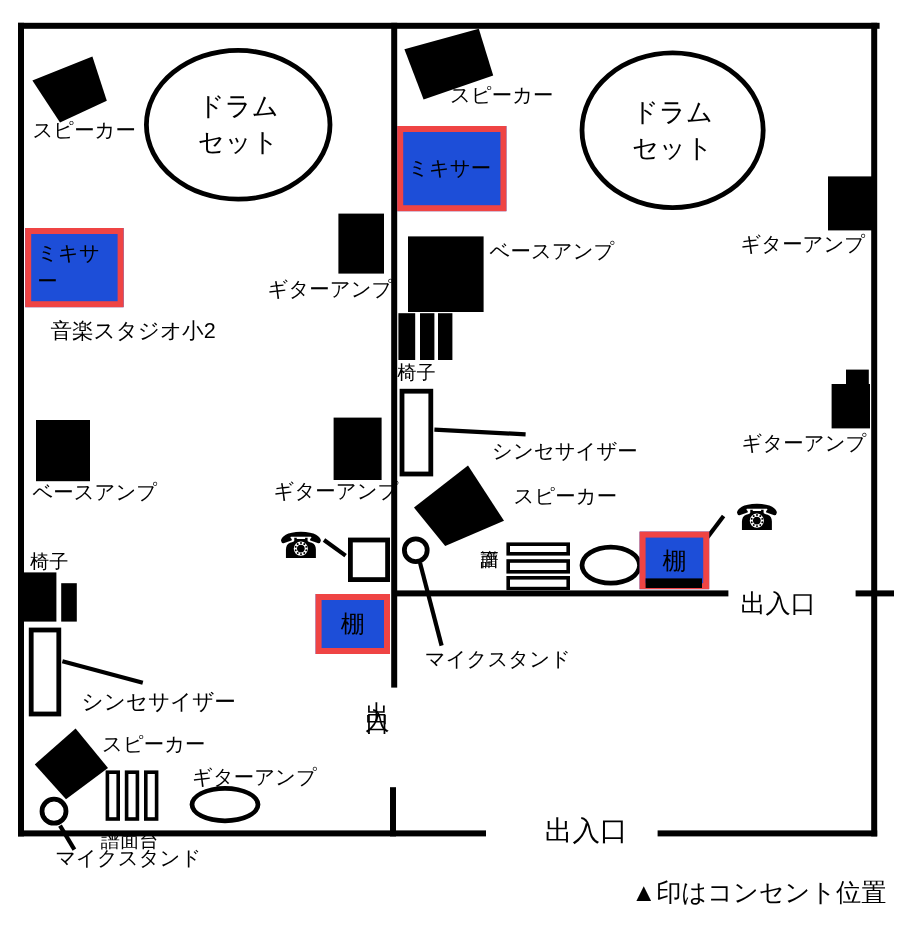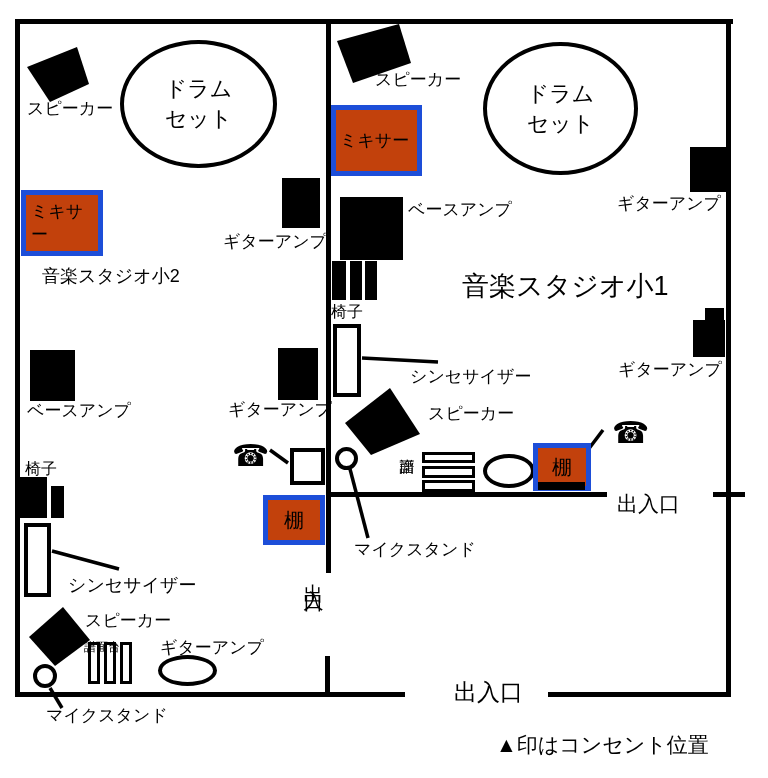--- a/index.html
+++ b/index.html
@@ -1,20 +1,20 @@
 <!DOCTYPE html>
 <html><head>
 <meta charset="utf-8">
 <style>
   html,body{margin:0;padding:0;background:#fff;}
   .plan{position:relative;width:768px;height:778px;background:#ffffff;overflow:hidden;
         font-family:"Liberation Sans","DejaVu Sans",sans-serif;color:#000;}
   .wall{position:absolute;background:#000;}
   .blk{position:absolute;background:#000;}
-  .box{position:absolute;background:#c2410c;border:5px solid #1d4ed8;box-sizing:border-box;}
+  .box{position:absolute;background:#1d4ed8;border:5px solid #ef4444;box-sizing:border-box;}
   .box4{position:absolute;background:#fff;border:4px solid #000;box-sizing:border-box;}
   .box3{position:absolute;background:#fff;border:3px solid #000;box-sizing:border-box;}
   .ell{position:absolute;background:#fff;border:4px solid #000;border-radius:50%;box-sizing:border-box;}
   .lbl{position:absolute;white-space:nowrap;line-height:1.12;font-size:17px;}
   .ctr{display:flex;align-items:center;justify-content:center;text-align:center;}
   .vtext{writing-mode:vertical-rl;text-orientation:upright;white-space:nowrap;line-height:1;}
   svg.lines{position:absolute;left:0;top:0;}
 
   
   #w-top{left:15px;top:19px;width:718px;height:5px;}
@@ -43,21 +43,21 @@
   #s2-chair2{left:51px;top:486px;width:13px;height:32px;}
   #s2-phone{left:232px;top:441px;font-size:30px;line-height:1;}
   #s2-sshelf{left:290px;top:448px;width:35px;height:37px;}
   #s2-shelf{left:263px;top:495px;width:62px;height:50px;font-size:20px;}
   #s2-synth{left:24px;top:523px;width:27px;height:74px;}
   #s2-synth-lbl{left:68px;top:575px;font-size:18px;}
   #s2-spk-bot-lbl{left:85px;top:611px;}
   #s2-ms1{left:88px;top:642px;width:12px;height:42px;}
   #s2-ms2{left:104px;top:642px;width:12px;height:42px;}
   #s2-ms3{left:120px;top:642px;width:12px;height:42px;}
-  #s2-ms-lbl{left:84px;top:641px;font-size:12px;}
+  #s2-ms-lbl{left:84px;top:693px;font-size:16px;}
   #s2-gstand-lbl{left:160px;top:638px;}
   #s2-gstand{left:158px;top:655px;width:59px;height:31px;}
   #s2-mic{left:33px;top:664px;width:24px;height:24px;}
   #s2-mic-lbl{left:46px;top:706px;}
   #s2-exit{left:304px;top:568px;font-size:20px;letter-spacing:6px;}
 
   
   #s1-spk-top-lbl{left:375px;top:70px;}
   #s1-drum{left:483px;top:42px;width:155px;height:133px;font-size:22px;white-space:pre-line;}
   #s1-mixer{left:331px;top:105px;width:91px;height:71px;display:flex;align-items:center;padding-left:4px;font-size:17px;}
@@ -84,21 +84,21 @@
   #s1-bar3{left:422px;top:480px;width:53px;height:12px;}
   #s1-ell{left:483px;top:454px;width:52px;height:34px;}
   #s1-shelf{left:533px;top:443px;width:58px;height:48px;font-size:20px;}
   #s1-shelf-bar{left:538px;top:482px;width:47px;height:8px;}
   #s1-phone{left:612px;top:418px;font-size:30px;line-height:1;}
   #s1-exit-lbl{left:617px;top:492px;font-size:21px;}
   #s1-shoe{left:402px;top:497px;width:139px;height:33px;font-size:22px;}
 
   
   #b-exit-lbl{left:454px;top:680px;font-size:23px;}
-  #footnote{left:496px;top:733px;font-size:21px;}
+  #footnote{left:526px;top:733px;font-size:21px;}
 </style>
 </head>
 <body>
 
 <div class="plan">
 
   <div class="wall" id="w-top"></div>
   <div class="wall" id="w-left"></div>
   <div class="wall" id="w-right"></div>
   <div class="wall" id="w-bot-l"></div>
@@ -158,21 +158,20 @@
   <div class="lbl" id="s1-spk-top-lbl">スピーカー</div>
   <div class="ell ctr" id="s1-drum"><span>ドラム
 セット</span></div>
   <div class="box" id="s1-mixer">
       <span>ミキサー</span>
     </div>
   <div class="blk" id="s1-gamp-top"></div>
   <div class="lbl" id="s1-gamp-top-lbl">ギターアンプ</div>
   <div class="blk" id="s1-bamp"></div>
   <div class="lbl" id="s1-bamp-lbl">ベースアンプ</div>
-  <div class="lbl" id="s1-title">音楽スタジオ小1</div>
   <div class="blk" id="s1-chair1"></div>
   <div class="blk" id="s1-chair2"></div>
   <div class="blk" id="s1-chair3"></div>
   <div class="lbl" id="s1-chair-lbl">椅子</div>
   <div class="box4" id="s1-synth"></div>
   <div class="lbl" id="s1-synth-lbl">シンセサイザー</div>
   <div class="lbl" id="s1-spk-mid-lbl">スピーカー</div>
   <div class="blk" id="s1-gamp2a"></div>
   <div class="blk" id="s1-gamp2b"></div>
   <div class="lbl" id="s1-gamp2-lbl">ギターアンプ</div>

